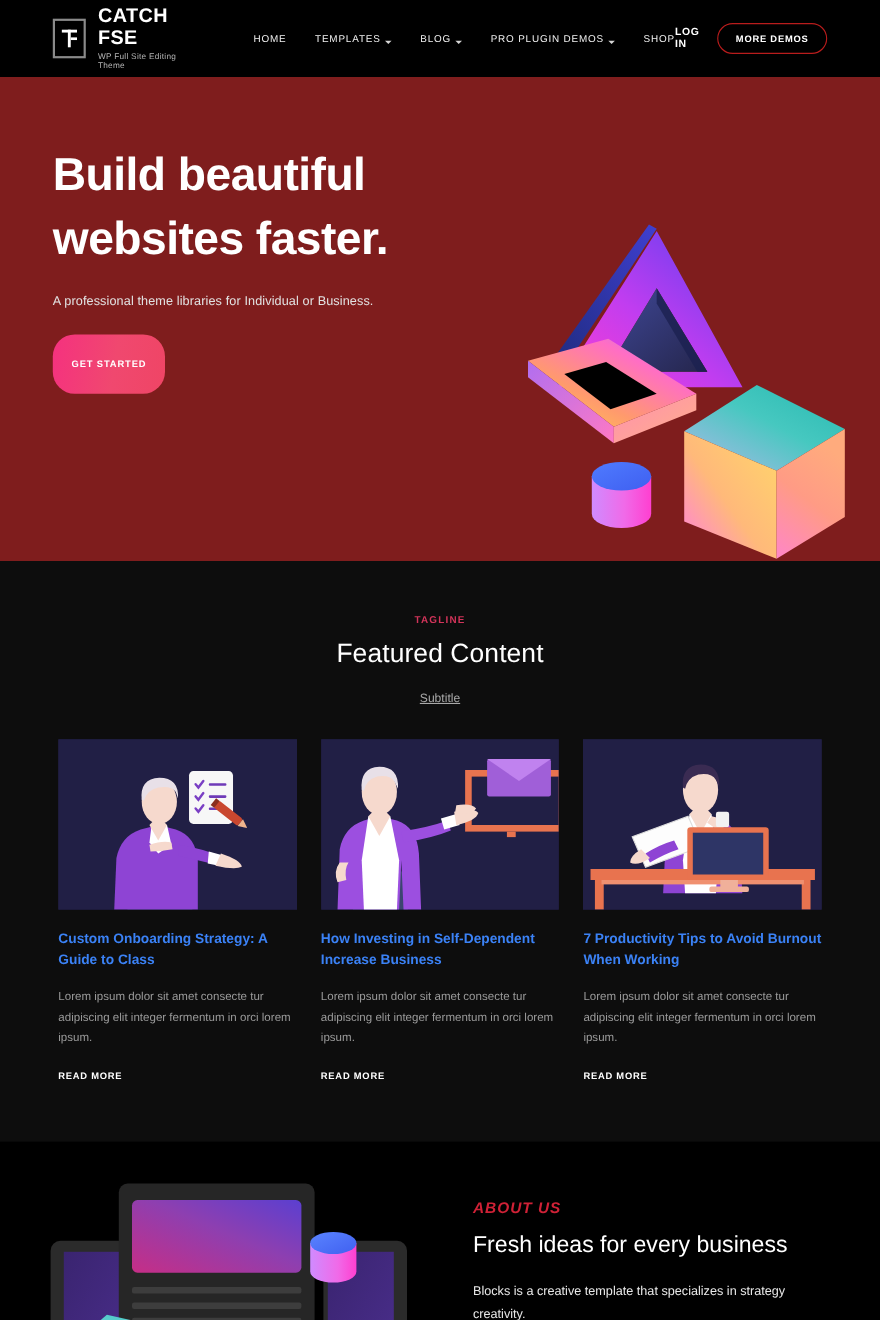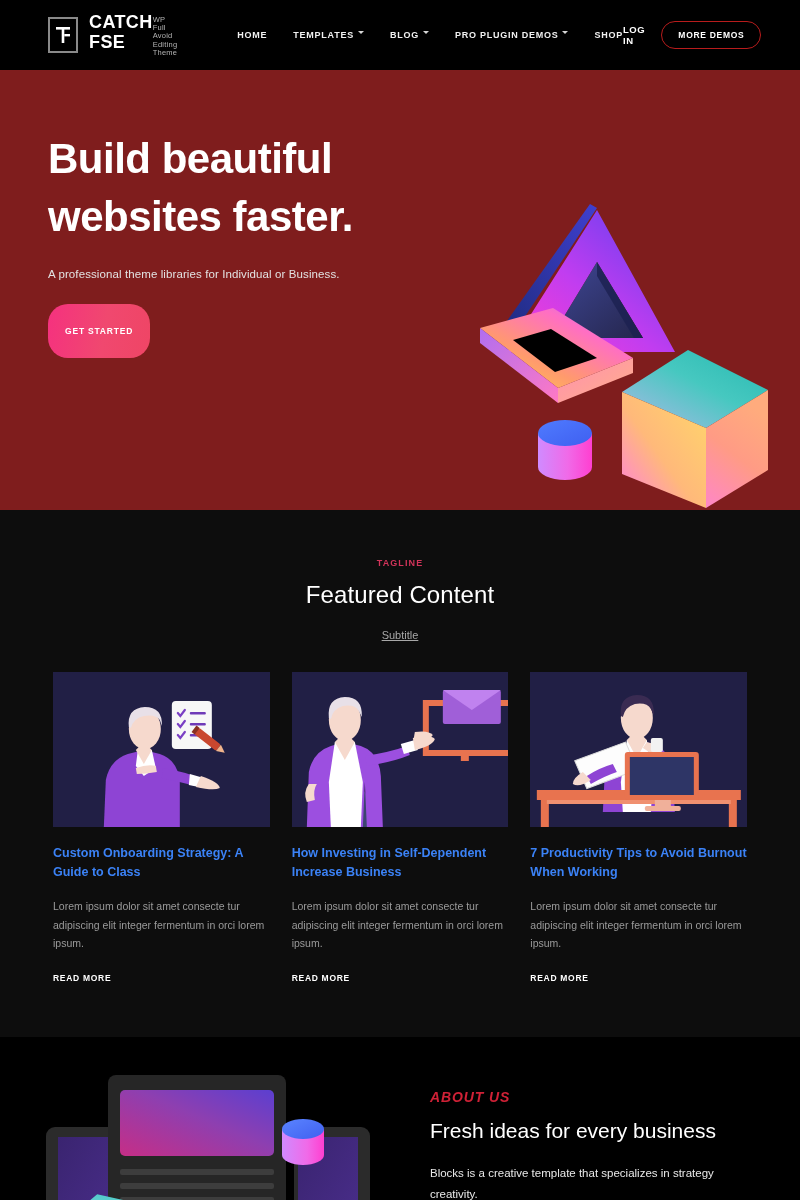--- a/index.html
+++ b/index.html
@@ -18,37 +18,37 @@
     position:relative;
   }
   .brand{ display:flex; align-items:center; gap:11px; }
   .brand-mark{
     width:30px; height:36px;
     border:2px solid #8a8a8a;
     display:flex; align-items:center; justify-content:center;
     flex:0 0 auto;
   }
   .brand-mark svg{ display:block; }
-  .brand-text{ display:flex; flex-direction:row; }
+  .brand-text{ display:flex; flex-direction:column; }
   .brand-title{
     font-size:18px; font-weight:bold; letter-spacing:.4px;
     line-height:1.1; color:#fff;
   }
   .brand-tagline{
     font-size:7.5px; color:#b4b4b4; letter-spacing:.25px;
     margin-top:3px; line-height:1.1;
   }
 
   .main-nav{
     display:flex; align-items:center; gap:26px;
     margin-left:60px;
   }
   .nav-item{
-    display:flex; align-items:flex-start; gap:4px;
-    font-size:9px; font-weight:bold; letter-spacing:.75px;
+    display:flex; align-items:flex-end; gap:4px;
+    font-size:9px; font-weight:normal; letter-spacing:.75px;
     color:#f0f0f0; text-transform:uppercase;
     cursor:pointer; white-space:nowrap;
   }
   .caret{
     width:0;height:0;
     border-left:3px solid transparent;
     border-right:3px solid transparent;
     border-top:3.5px solid #d6d6d6;
     margin-top:1px;
   }
@@ -167,21 +167,21 @@
   <div class="brand">
     <span class="brand-mark">
       <svg width="14" height="18" viewBox="0 0 14 18" aria-hidden="true">
         <rect x="0" y="1" width="14" height="2.6" fill="#ffffff"></rect>
         <rect x="5.7" y="1" width="2.6" height="16" fill="#ffffff"></rect>
         <rect x="8.3" y="8" width="5.7" height="2.4" fill="#ffffff"></rect>
       </svg>
     </span>
     <span class="brand-text">
       <span class="brand-title">CATCH FSE</span>
-      <span class="brand-tagline">WP Full Avoid Editing Theme</span>
+      <span class="brand-tagline">WP Full Site Editing Theme</span>
     </span>
   </div>
 
   <nav class="main-nav">
     <span class="nav-item">
       <span>HOME</span>
     </span>
     <span class="nav-item">
       <span>TEMPLATES</span>
       <i class="caret"></i>

